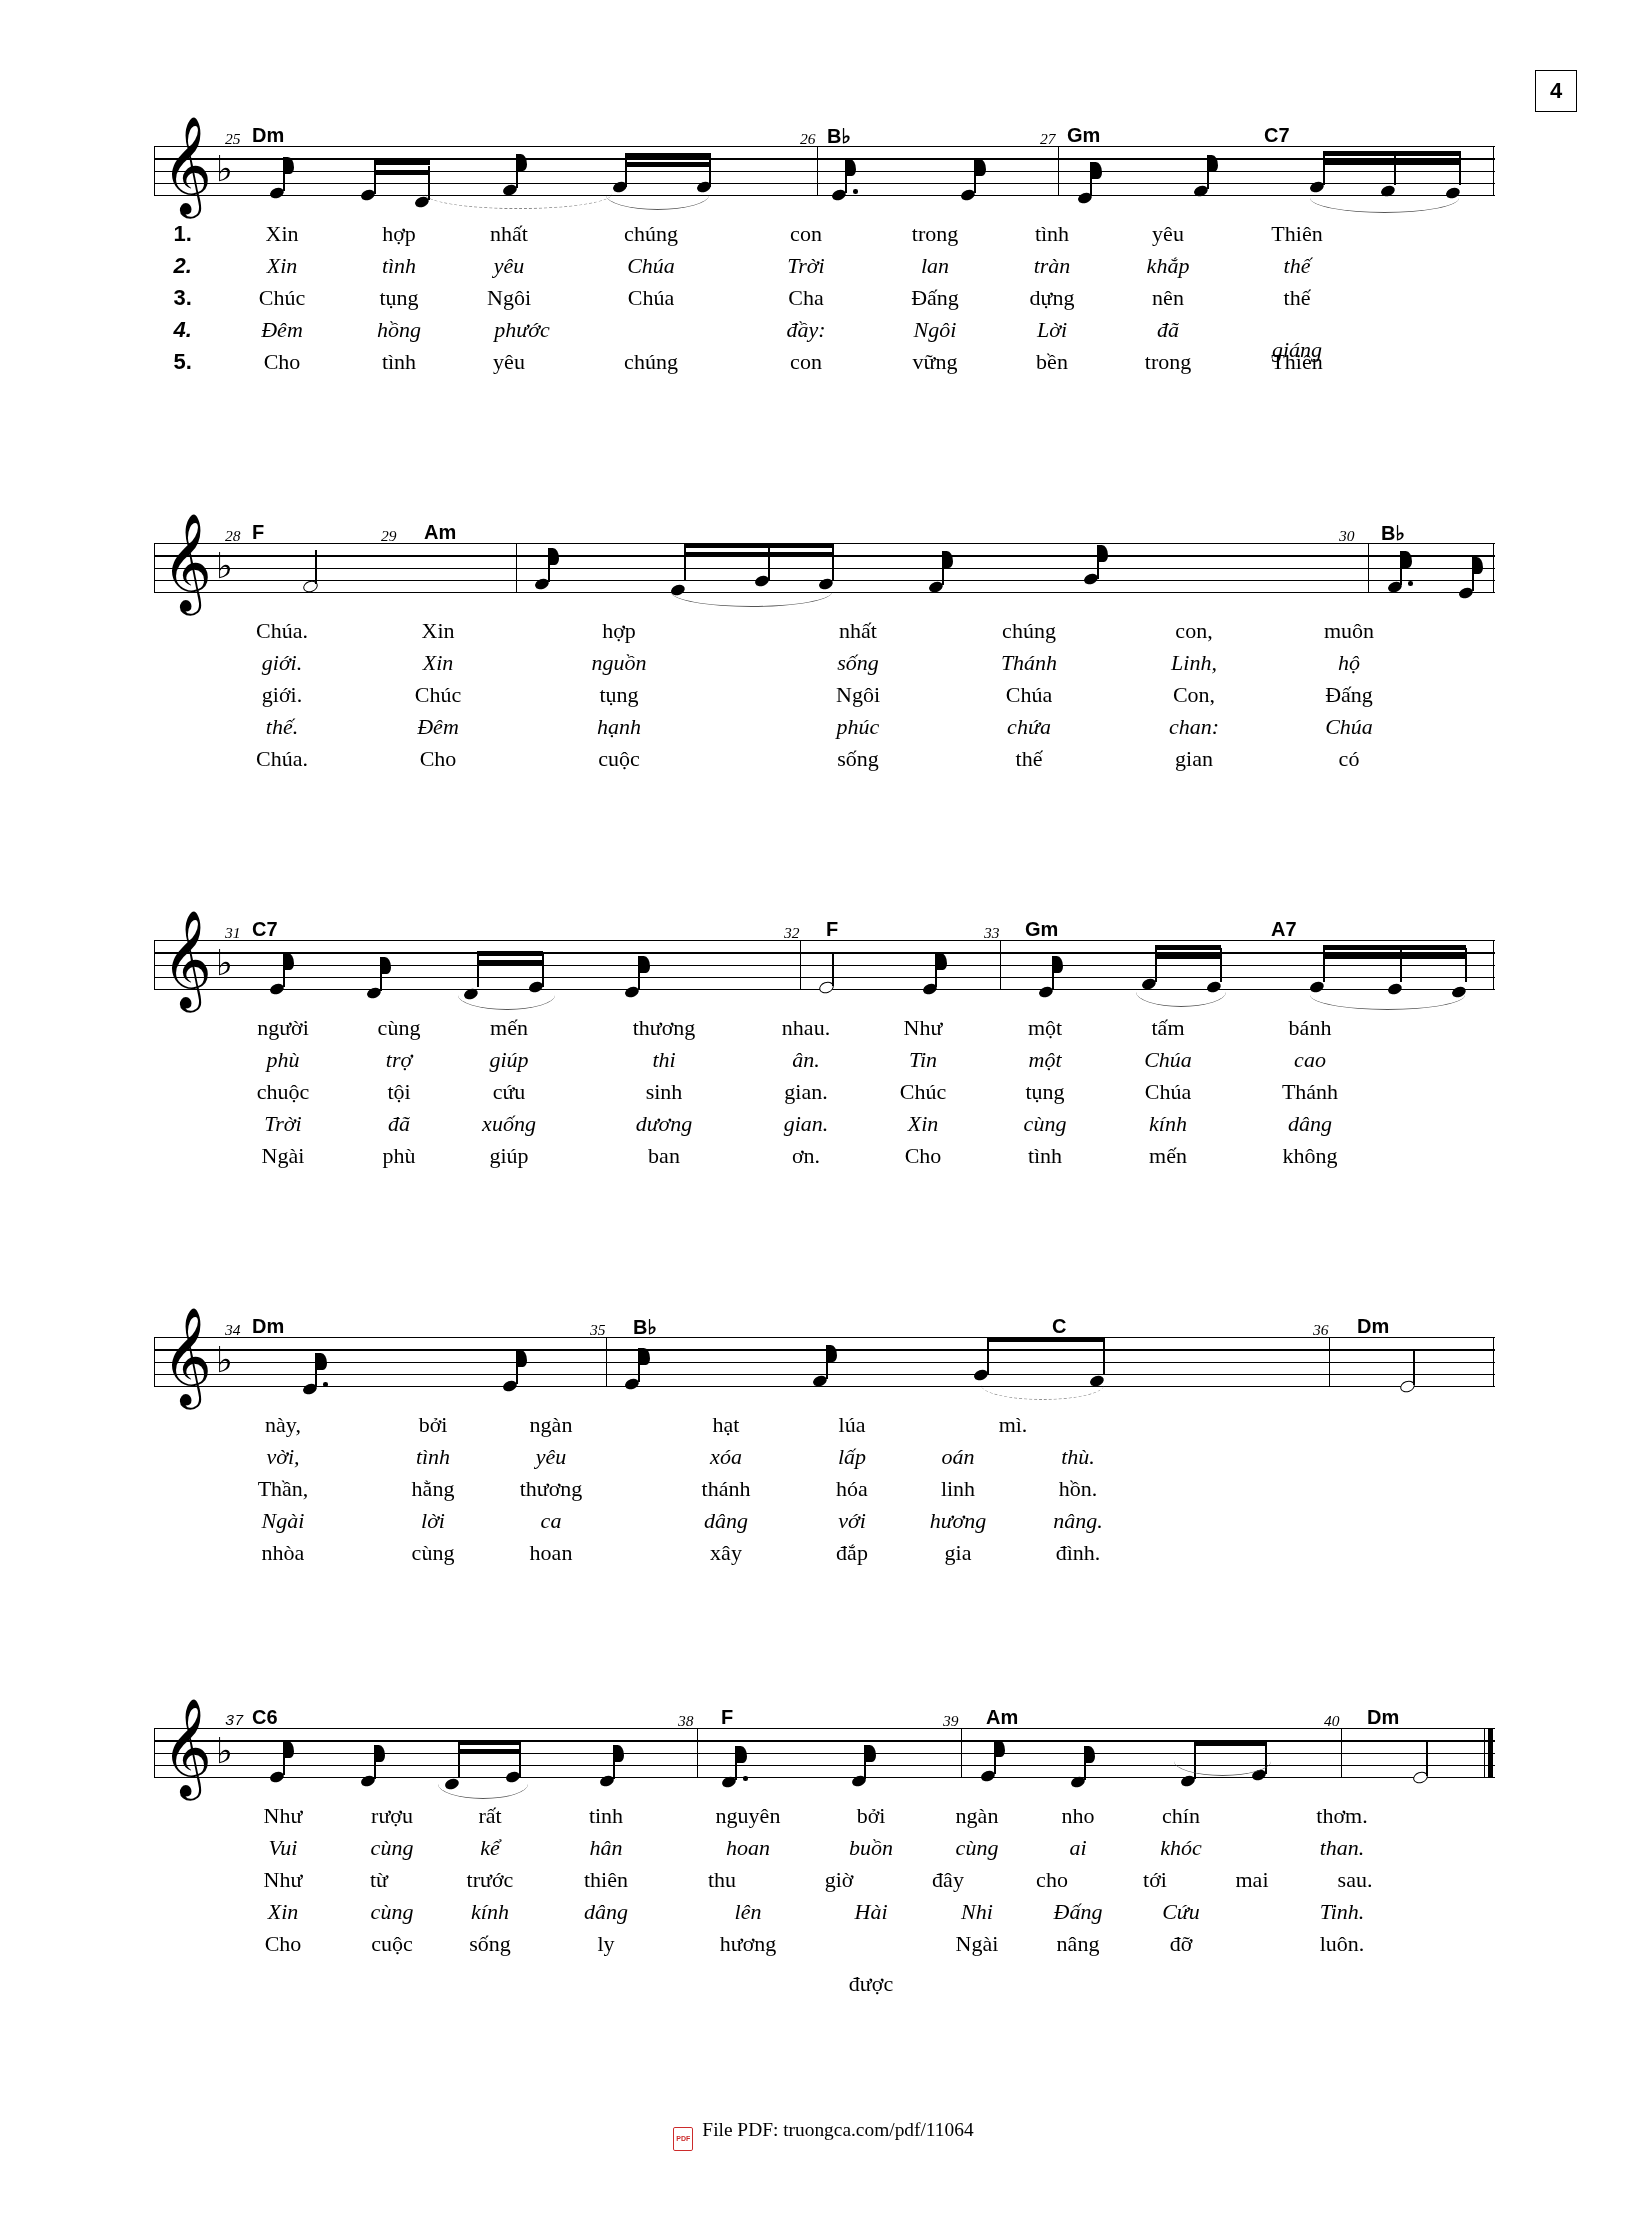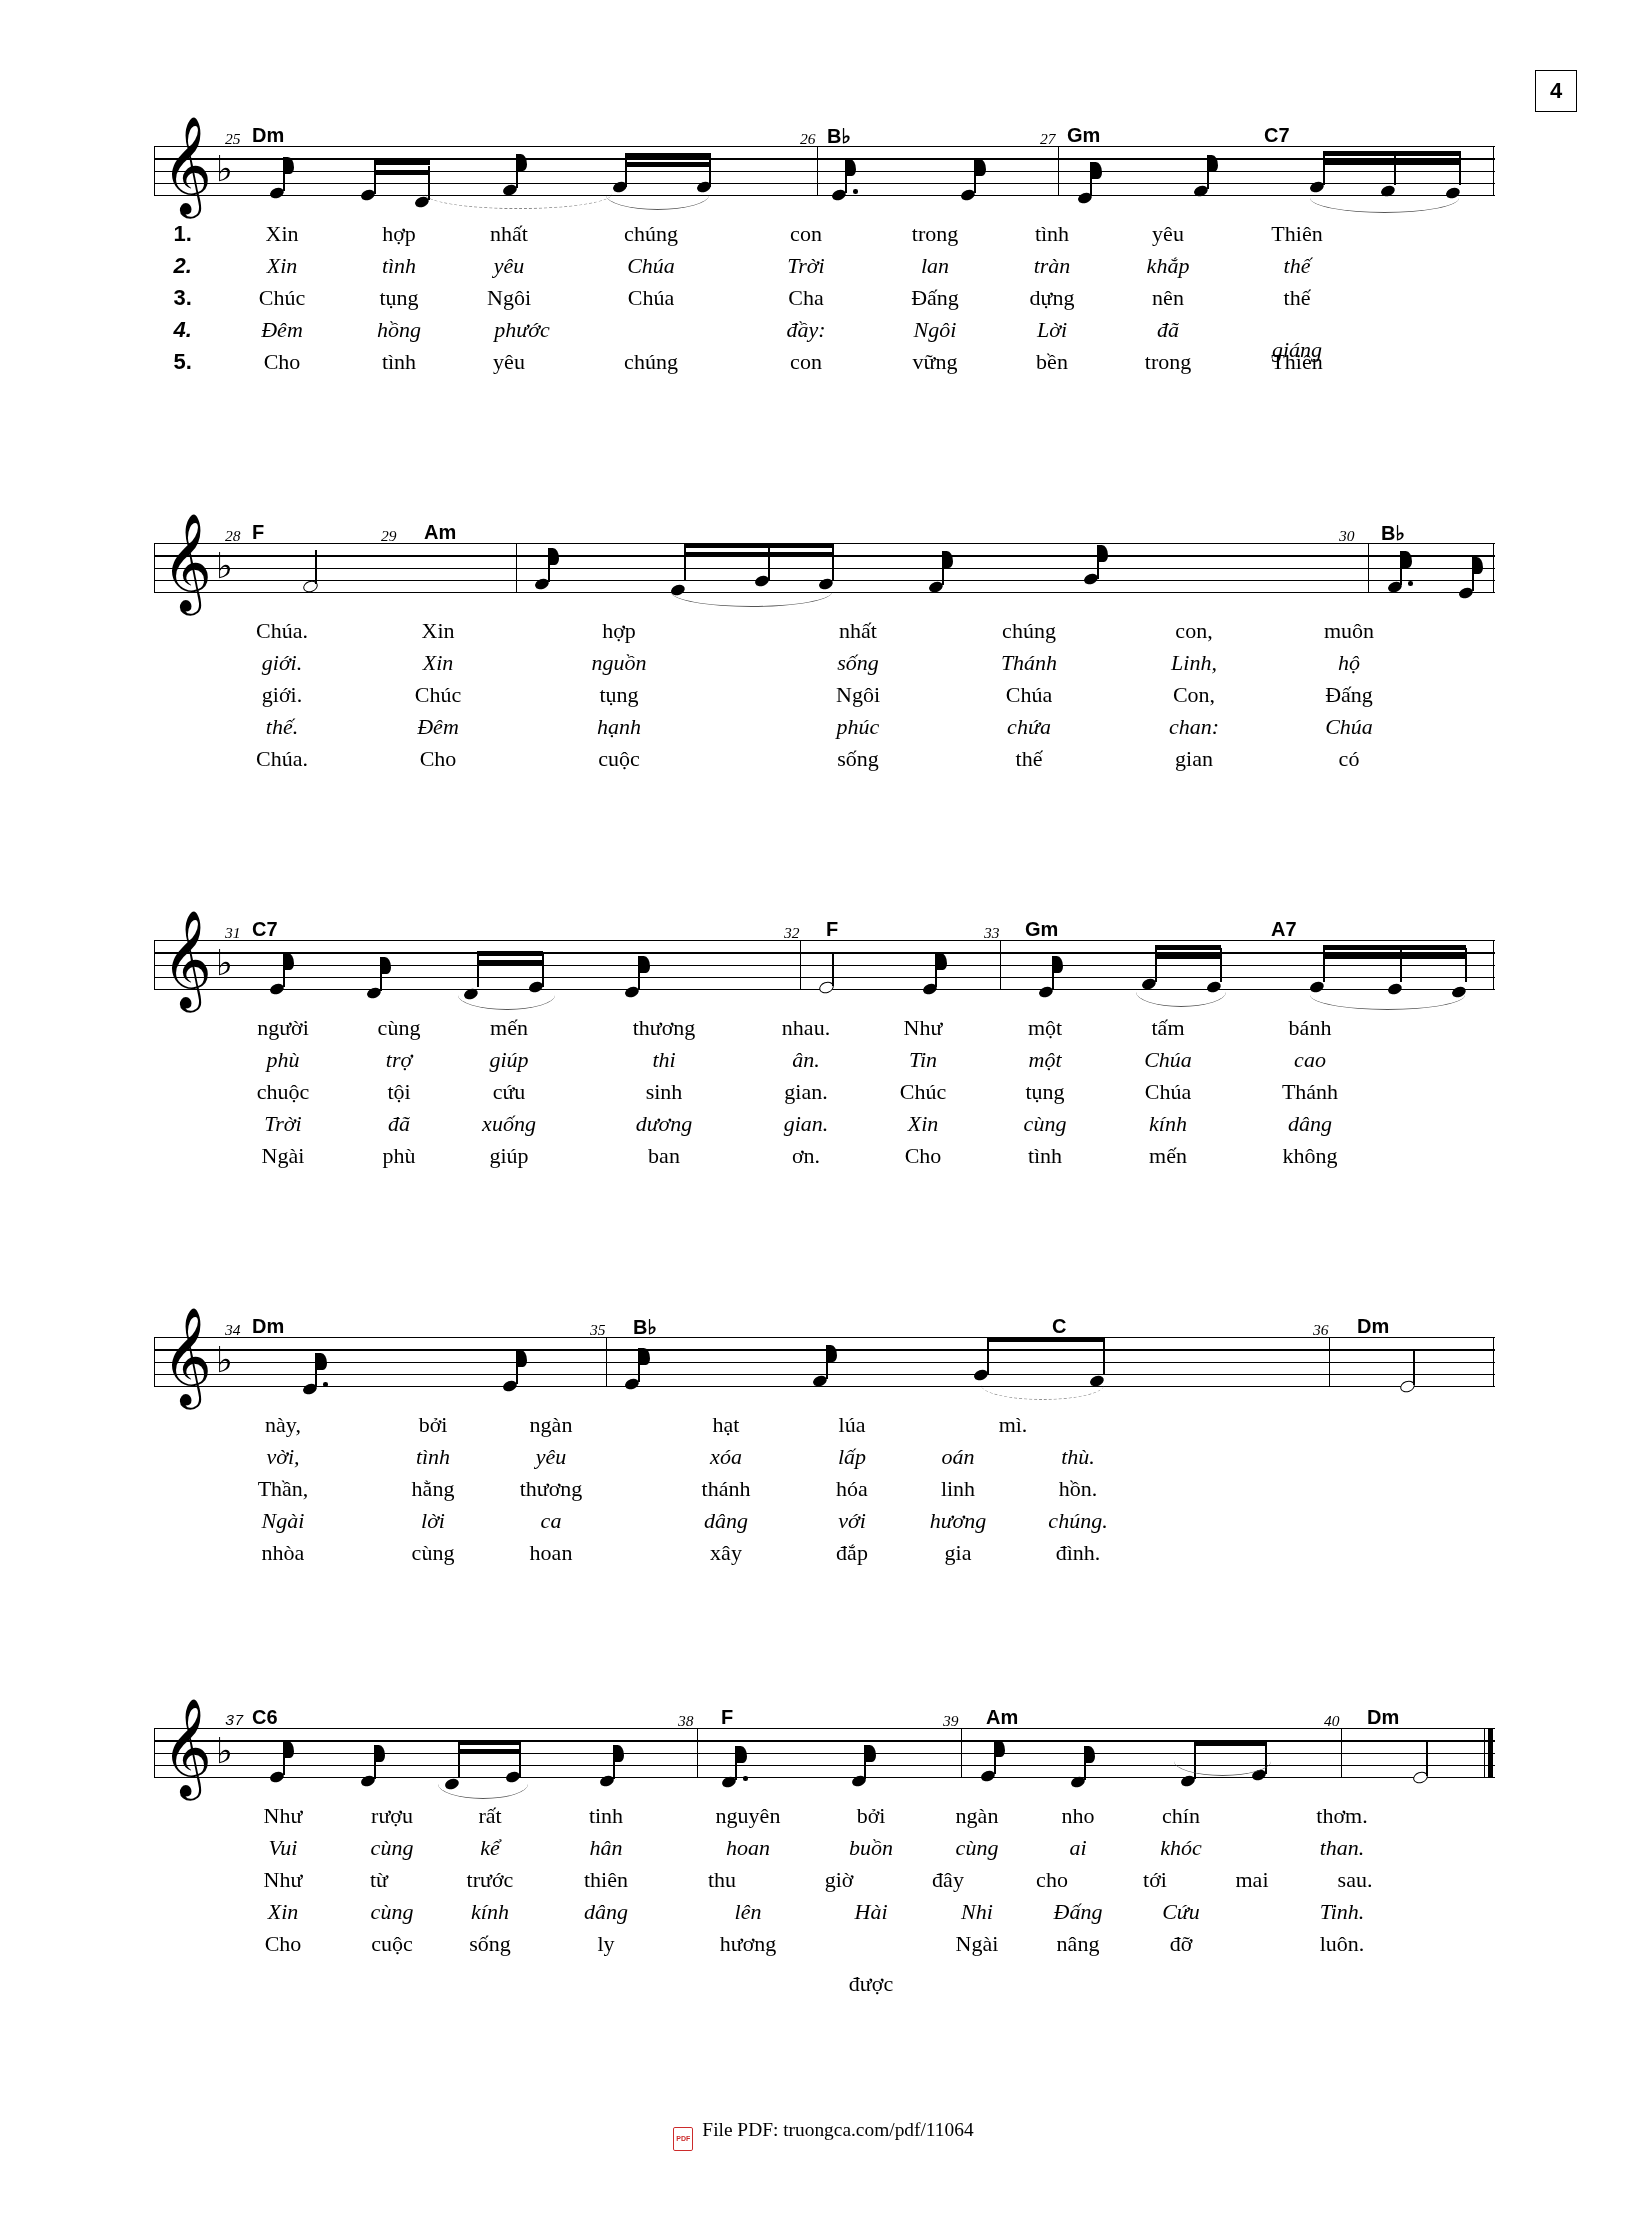--- a/index.html
+++ b/index.html
@@ -681,21 +681,21 @@
         <span class="syl" style="left:804px;">linh</span>
         <span class="syl" style="left:924px;">hồn.</span>
       </div>
       <div class="lyric-row italic">
         <span class="syl" style="left:129px;">Ngài</span>
         <span class="syl" style="left:279px;">lời</span>
         <span class="syl" style="left:397px;">ca</span>
         <span class="syl" style="left:572px;">dâng</span>
         <span class="syl" style="left:698px;">với</span>
         <span class="syl" style="left:804px;">hương</span>
-        <span class="syl" style="left:924px;">chúng.</span>
+        <span class="syl" style="left:924px;">nâng.</span>
       </div>
       <div class="lyric-row">
         <span class="syl" style="left:129px;">nhòa</span>
         <span class="syl" style="left:279px;">cùng</span>
         <span class="syl" style="left:397px;">hoan</span>
         <span class="syl" style="left:572px;">xây</span>
         <span class="syl" style="left:698px;">đắp</span>
         <span class="syl" style="left:804px;">gia</span>
         <span class="syl" style="left:924px;">đình.</span>
       </div>

